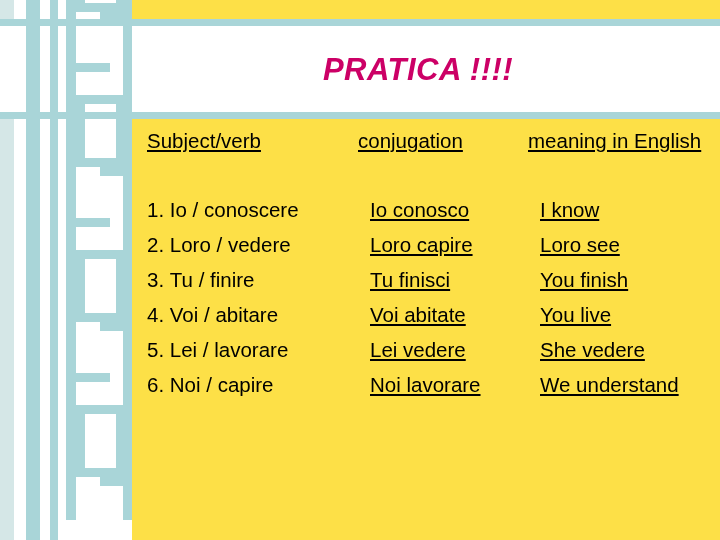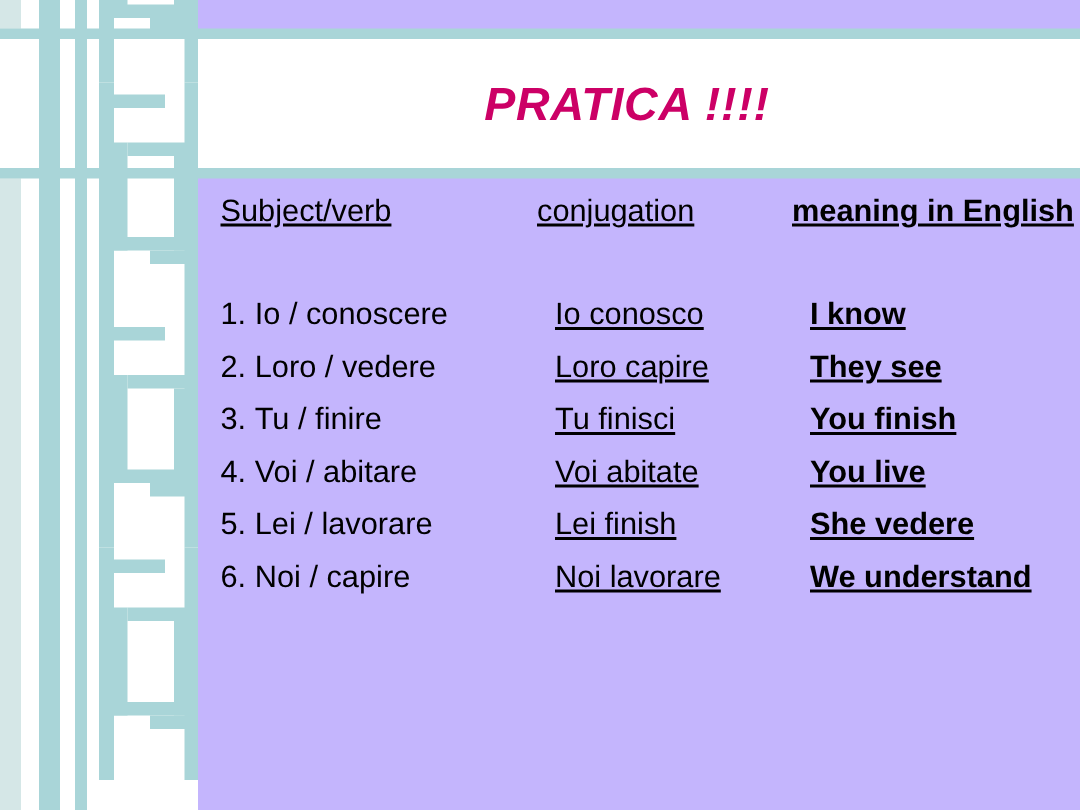--- a/index.html
+++ b/index.html
@@ -12,21 +12,21 @@
     height: 540px;
     overflow: hidden;
     font-family: "Liberation Sans", sans-serif;
     background: #d5e7e7;
   }
 
   #slide {
     position: relative;
     width: 720px;
     height: 540px;
-    background: #c4b5fd;
+    background: #fde047;
     overflow: hidden;
   }
 
   
   #title-band {
     position: absolute;
     left: 0;
     top: 26px;
     width: 720px;
     height: 86px;
@@ -94,21 +94,21 @@
   .tbl td {
     padding: 0;
     vertical-align: top;
     white-space: nowrap;
     line-height: 35px;
     height: 35px;
   }
 
   .col-subject { width: 211px; padding-left: 15px !important; }
   .col-conj    { width: 170px; }
-  .col-mean    { width: 192px; font-weight: bold; }
+  .col-mean    { width: 192px; }
 
   .hdr span { text-decoration: underline; }
   .hdr td { height: 44px; line-height: 44px; }
 
   .spacer-row td { height: 29px; line-height: 29px; }
 
   .u { text-decoration: underline; margin-left: 12px; }
 
   .num { }
 </style>
@@ -278,38 +278,38 @@
 
         <tr>
           <td class="col-subject"><span class="num">1.</span>&nbsp;<span>Io / conoscere</span></td>
           <td class="col-conj"><span class="u"> Io conosco </span></td>
           <td class="col-mean"><span class="u"> I know </span></td>
         </tr>
 
         <tr>
           <td class="col-subject"><span class="num">2.</span>&nbsp;<span>Loro / vedere</span></td>
           <td class="col-conj"><span class="u"> Loro capire </span></td>
-          <td class="col-mean"><span class="u"> They see </span></td>
+          <td class="col-mean"><span class="u"> Loro see </span></td>
         </tr>
 
         <tr>
           <td class="col-subject"><span class="num">3.</span>&nbsp;<span>Tu / finire</span></td>
           <td class="col-conj"><span class="u"> Tu finisci </span></td>
           <td class="col-mean"><span class="u"> You finish </span></td>
         </tr>
 
         <tr>
           <td class="col-subject"><span class="num">4.</span>&nbsp;<span>Voi / abitare</span></td>
           <td class="col-conj"><span class="u"> Voi abitate </span></td>
           <td class="col-mean"><span class="u"> You live </span></td>
         </tr>
 
         <tr>
           <td class="col-subject"><span class="num">5.</span>&nbsp;<span>Lei / lavorare</span></td>
-          <td class="col-conj"><span class="u"> Lei finish </span></td>
+          <td class="col-conj"><span class="u"> Lei vedere </span></td>
           <td class="col-mean"><span class="u"> She vedere </span></td>
         </tr>
 
         <tr>
           <td class="col-subject"><span class="num">6.</span>&nbsp;<span>Noi / capire</span></td>
           <td class="col-conj"><span class="u"> Noi lavorare </span></td>
           <td class="col-mean"><span class="u"> We understand </span></td>
         </tr>
       </tbody>
     </table>

